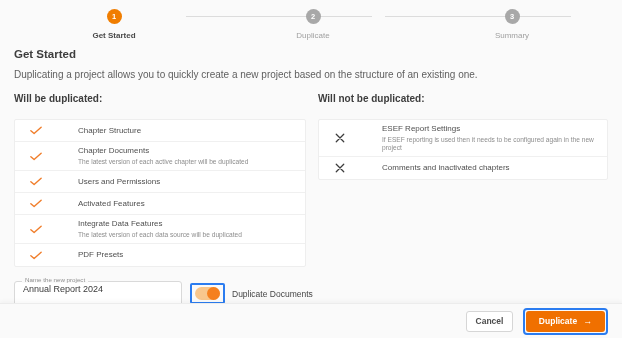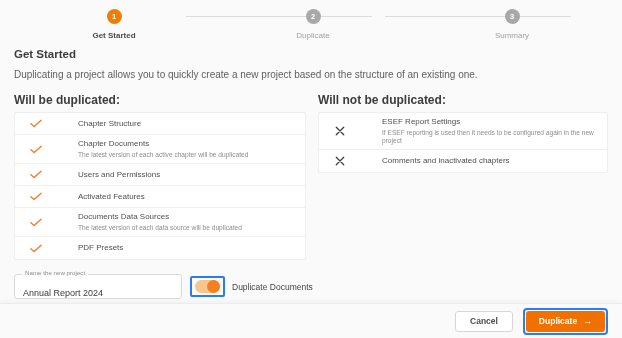--- a/index.html
+++ b/index.html
@@ -40,21 +40,21 @@
   .conn2 { left: 385px; width: 186px; }
 
   
   .content { padding: 0 14px; }
   .title { font-size: 11.5px; font-weight: 700; color: #3d3d3d; margin-bottom: 9px; }
   .subtitle { font-size: 10px; color: #5f5f5f; margin-bottom: 13px; }
 
   .cols { display: flex; gap: 0; }
   .col-left { width: 298px; }
   .col-right { width: 296px; margin-left: 12px; }
-  .col-head { font-size: 12px; font-weight: 700; color: #3d3d3d; margin-bottom: 5px; }
+  .col-head { font-size: 10px; font-weight: 700; color: #3d3d3d; margin-bottom: 15px; }
 
   .list { background: #ffffff; border: 1px solid #eeeeee; border-radius: 2px; }
   .row {
     display: flex; align-items: center;
     min-height: 22px;
     padding: 4px 8px;
     border-bottom: 1px solid #f0f0f0;
   }
   .row:last-child { border-bottom: none; }
   .row-icon { width: 26px; flex: 0 0 26px; display: flex; align-items: center; justify-content: center; }
@@ -66,21 +66,21 @@
   .check { width: 12px; height: 9px; }
   .xmark { width: 10px; height: 10px; }
 
   
   .formrow { display: flex; align-items: center; margin-top: 14px; padding: 0 14px; }
   .field {
     position: relative;
     width: 168px; height: 25px;
     border: 1px solid #d9d9d9; border-radius: 3px;
     background: #ffffff;
-    display: flex; align-items: flex-end;
+    display: flex; align-items: flex-start;
   }
   .field-label {
     position: absolute; top: -5px; left: 7px;
     background: #fafafa;
     padding: 0 3px;
     font-size: 6.2px; color: #8f8f8f;
     line-height: 1;
   }
   .field-value {
     font-size: 9px; color: #3a3a3a;
@@ -121,21 +121,21 @@
     padding-right: 14px;
   }
   .btn {
     height: 21px;
     display: flex; align-items: center; justify-content: center;
     border-radius: 3px;
     font-size: 8.5px; font-weight: 700;
     cursor: pointer;
   }
   .btn-cancel {
-    width: 58px;
+    width: 47px;
     background: #ffffff; border: 1px solid #d6d6d6; color: #4d4d4d;
     margin-right: 10px;
   }
   .btn-primary-wrap {
     border: 2px solid #2b7cf0; border-radius: 4px; padding: 1px;
   }
   .btn-primary {
     width: 79px;
     background: #f07000; color: #ffffff; border: none;
     gap: 6px;
@@ -228,21 +228,21 @@
             </div>
           </div>
 
           <div class="row tall">
             <div class="row-icon">
               <svg class="check" viewBox="0 0 14 10">
                   <path d="M1 5.2 L4.8 8.6 L13 1.2" fill="none" stroke="#f07d2a" stroke-width="1.6" stroke-linecap="round" stroke-linejoin="round"></path>
                 </svg>
             </div>
             <div class="row-body">
-              <div class="row-label">Documents Data Sources</div>
+              <div class="row-label">Integrate Data Features</div>
               <div class="row-desc">The latest version of each data source will be duplicated</div>
             </div>
           </div>
 
           <div class="row">
             <div class="row-icon">
               <svg class="check" viewBox="0 0 14 10">
                   <path d="M1 5.2 L4.8 8.6 L13 1.2" fill="none" stroke="#f07d2a" stroke-width="1.6" stroke-linecap="round" stroke-linejoin="round"></path>
                 </svg>
             </div>

